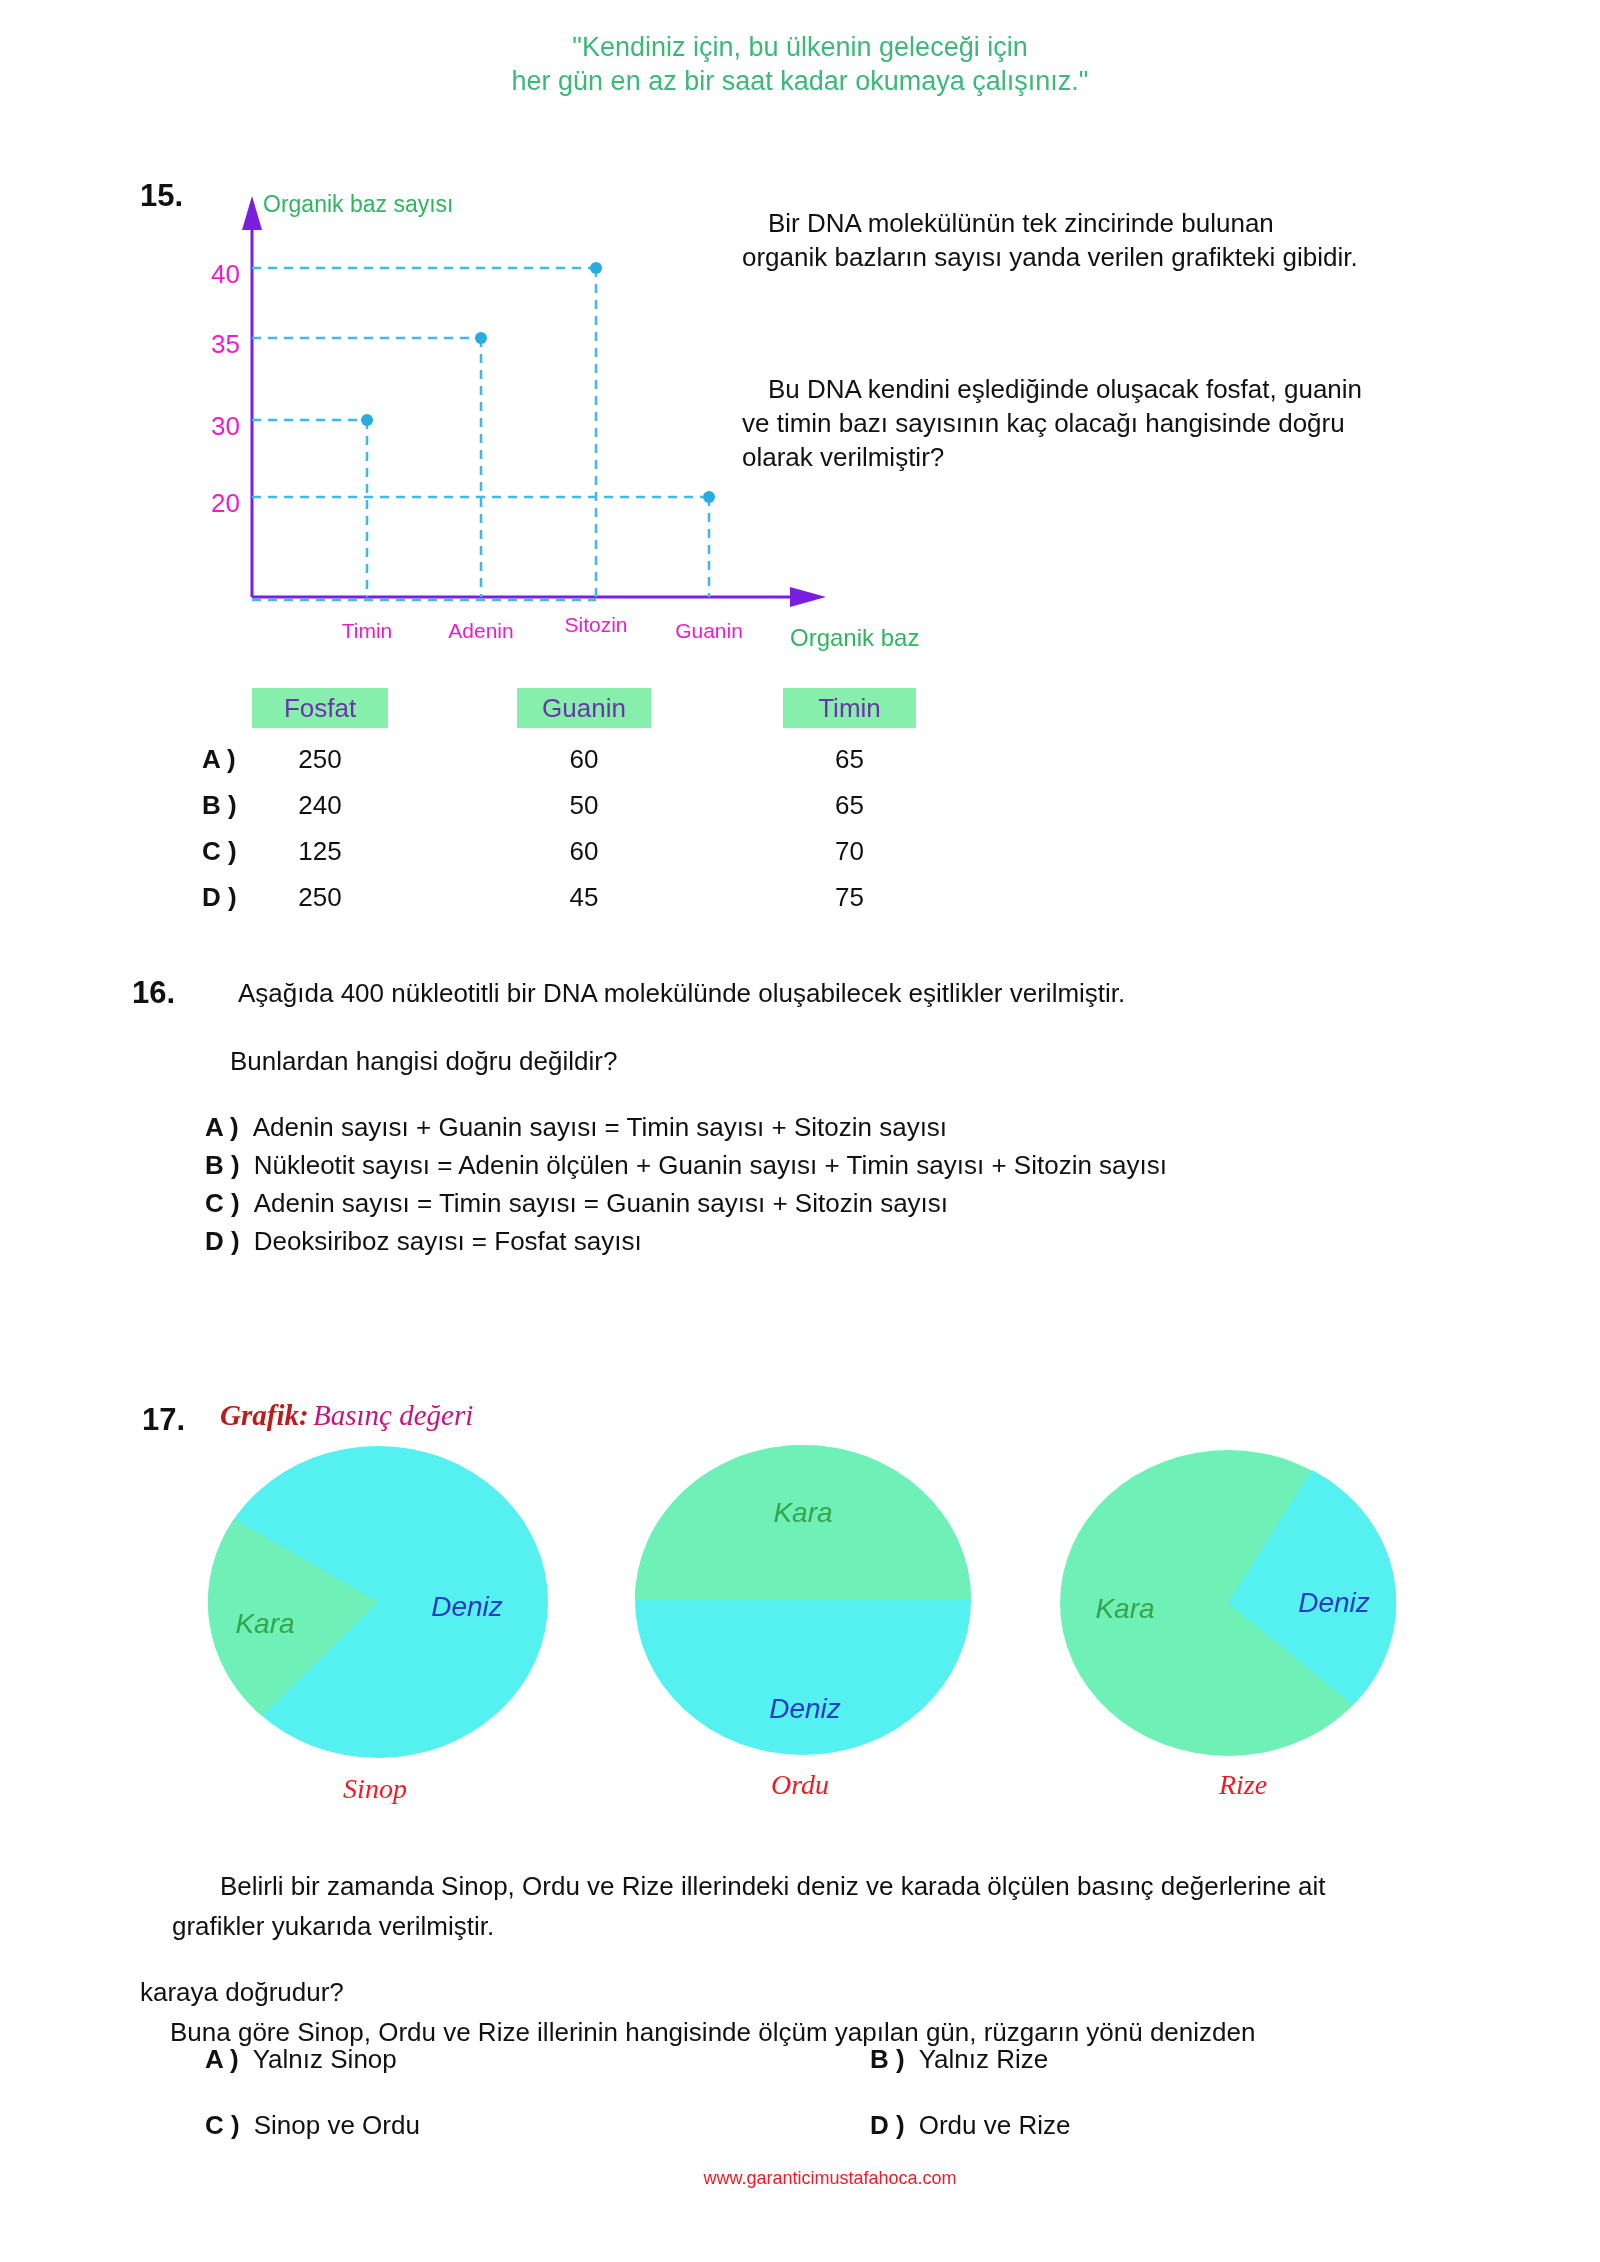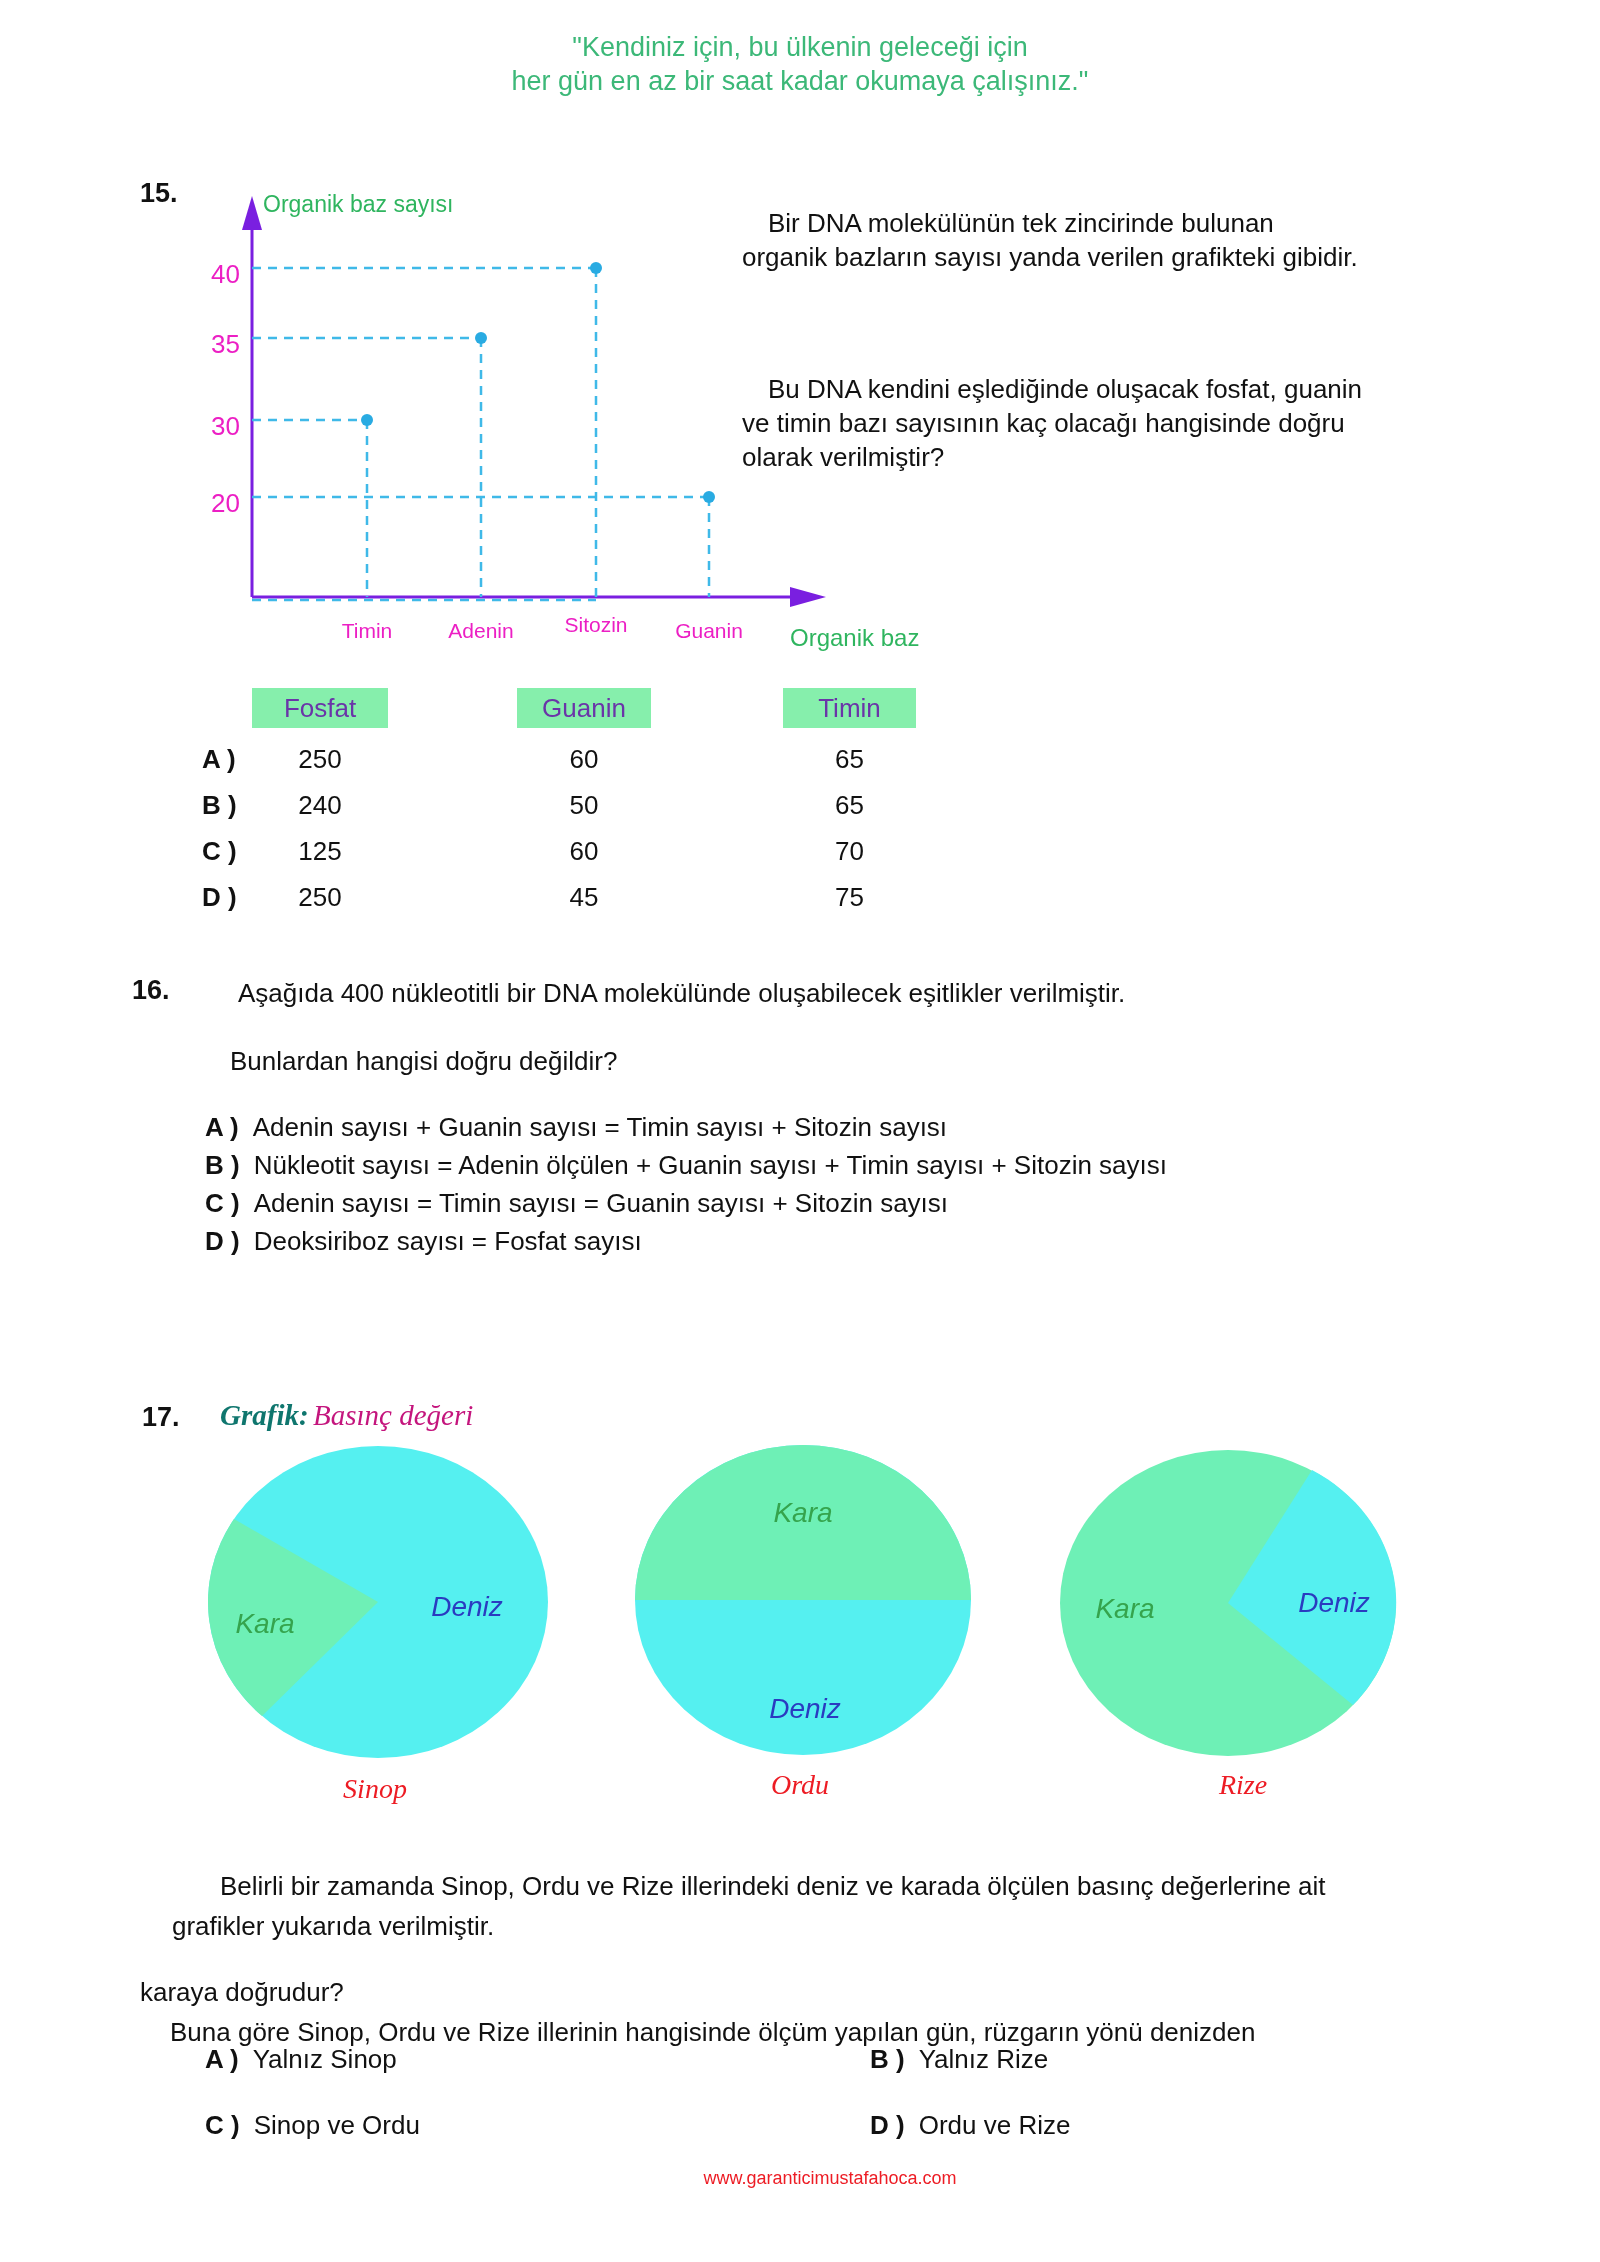--- a/index.html
+++ b/index.html
@@ -6,33 +6,33 @@
   .page{
     position:relative;width:1600px;height:2262px;background:#ffffff;
     margin:0 auto;overflow:hidden;
     font-family:"Liberation Sans", sans-serif;color:#111;
   }
   .abs{position:absolute;}
   .header-quote{
     left:0;top:30px;width:100%;text-align:center;
     color:#3cb878;font-size:27px;line-height:34px;
   }
-  .qnum{font-weight:bold;font-size:27px;}
+  .qnum{font-weight:bold;font-size:31px;}
   .body-text{font-size:26px;line-height:34px;}
   .q15-text{left:742px;width:770px;}
   .indent1{padding-left:26px;}
   .opt-line{font-size:26px;line-height:34px;white-space:nowrap;}
   .opt-letter{font-weight:bold;display:inline-block;margin-right:14px;}
   .tbl-head{
     background:#86efac;color:#6a35a8;font-size:26px;text-align:center;
     height:40px;line-height:40px;
   }
   .tbl-letter{font-weight:bold;font-size:26px;}
   .tbl-val{font-size:26px;text-align:center;}
-  .grafik-label{font-family:"Liberation Serif", serif;font-style:italic;font-weight:bold;color:#0f766e;font-size:29px;}
+  .grafik-label{font-family:"Liberation Serif", serif;font-style:italic;font-weight:bold;color:#b91c1c;font-size:29px;}
   .grafik-title{font-family:"Liberation Serif", serif;font-style:italic;color:#c4157d;font-size:29px;}
   .footer-url{left:0;top:2168px;width:100%;text-align:center;color:#ed1c24;font-size:18px;margin-left:30px;}
   svg text{font-family:"Liberation Sans", sans-serif;}
   .serif-it{font-family:"Liberation Serif", serif;font-style:italic;}
 </style>
 </head>
 <body>
 
 <div class="page">
 

